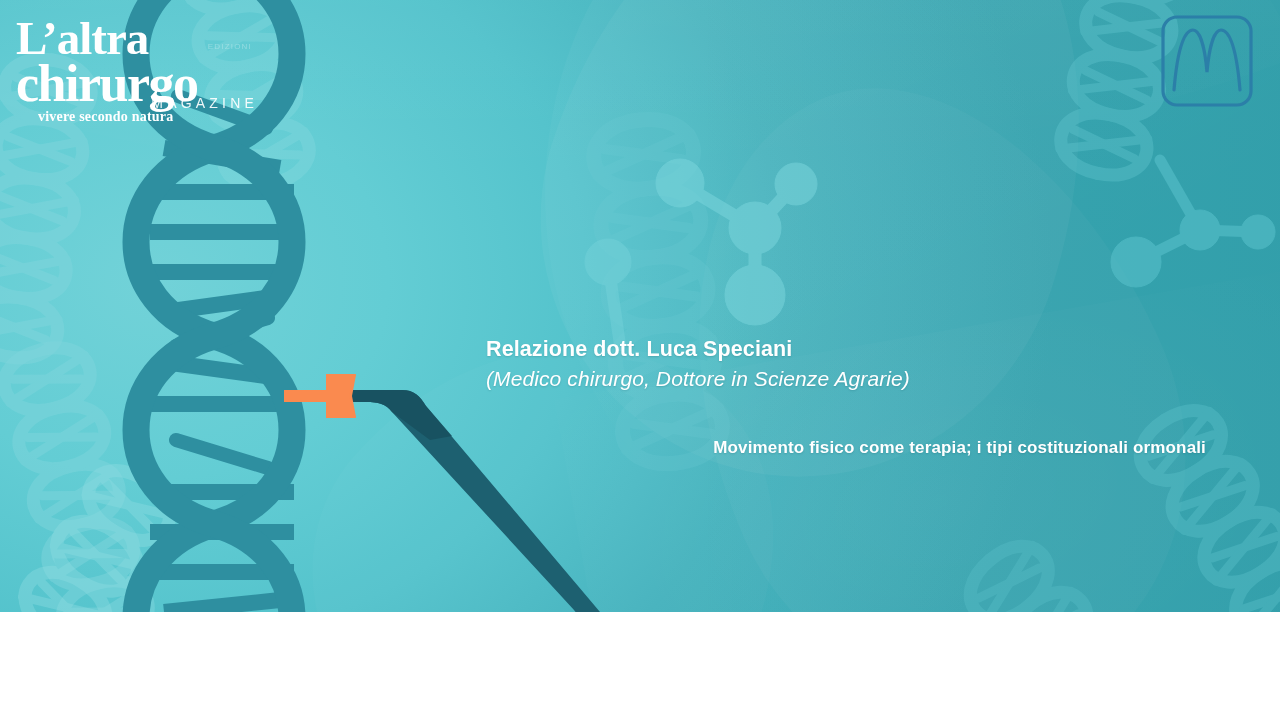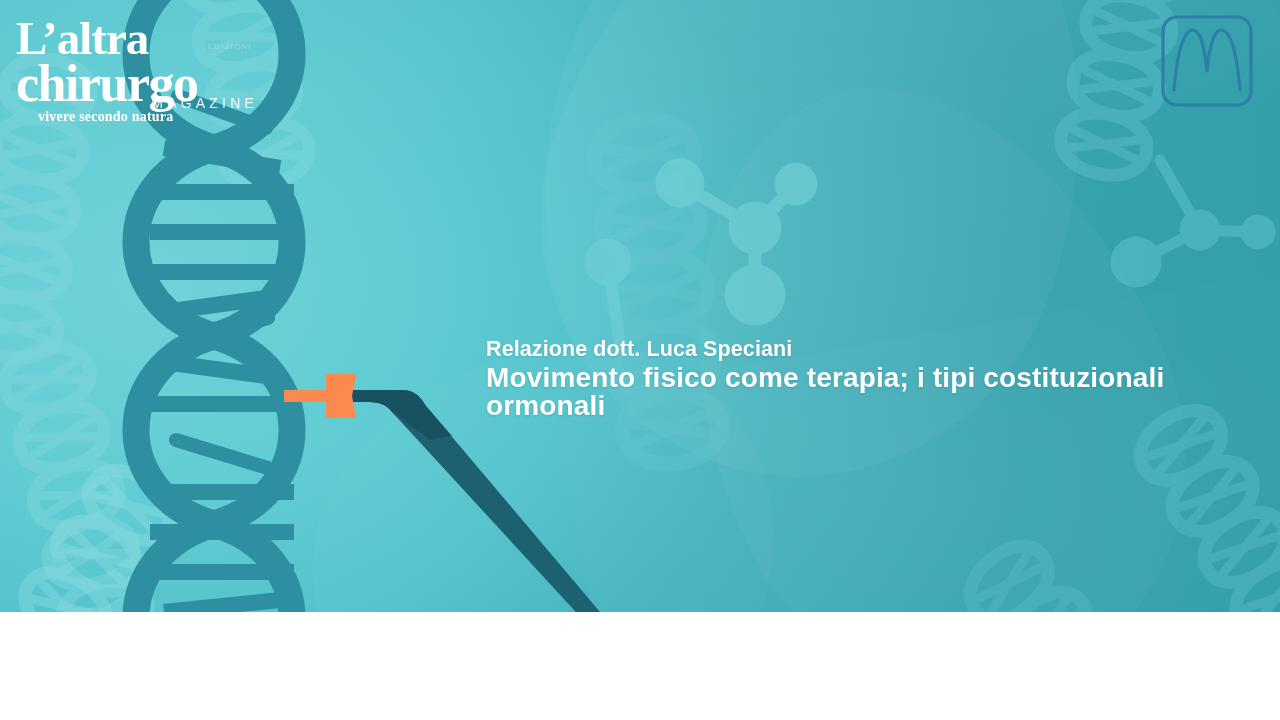--- a/index.html
+++ b/index.html
@@ -129,25 +129,27 @@
   }
   #speaker-credentials {
     font-size:21px;
     font-style:italic;
     font-weight:normal;
     line-height:30px;
     letter-spacing:0.1px;
     text-shadow:0 1px 2px rgba(0,60,70,0.18);
   }
   #talk-title {
-    font-size:28px;
+    margin-top:40px;
+    font-size:17px;
     font-weight:bold;
     line-height:28px;
     letter-spacing:0.15px;
     text-shadow:0 1px 2px rgba(0,60,70,0.18);
+    text-align:right;
   }
 </style>
 </head>
 <body>
 
 <div id="slide">
 
   <div class="bg-base"></div>
   <div class="petal" style="left:560px; top:-160px; width:520px; height:640px; transform:rotate(18deg);"></div>
   <div class="petal" style="left:700px; top:80px; width:460px; height:620px; transform:rotate(-24deg); opacity:.7;"></div>
@@ -318,16 +320,17 @@
 
   <div id="corner-mark">
     <svg viewBox="0 0 94 94" xmlns="http://www.w3.org/2000/svg" aria-hidden="true">
       <rect x="3" y="3" width="88" height="88" rx="14" ry="14" fill="none" stroke="#2b7fa8" stroke-width="3.2"></rect>
       <path d="M14,76 C 18,28 26,16 33,16 C 40,16 45,34 47,58 C 49,34 54,16 61,16 C 68,16 76,28 80,76" fill="none" stroke="#2b7fa8" stroke-width="3.2" stroke-linecap="round"></path>
     </svg>
   </div>
 
   <div id="text-block">
     <div id="speaker-name">Relazione dott. Luca Speciani</div>
+    <div id="speaker-credentials">(Medico chirurgo, Dottore in Scienze Agrarie)</div>
     <div id="talk-title">Movimento fisico come terapia;  i tipi costituzionali ormonali</div>
   </div>
 
 </div>
 
 </body></html>

